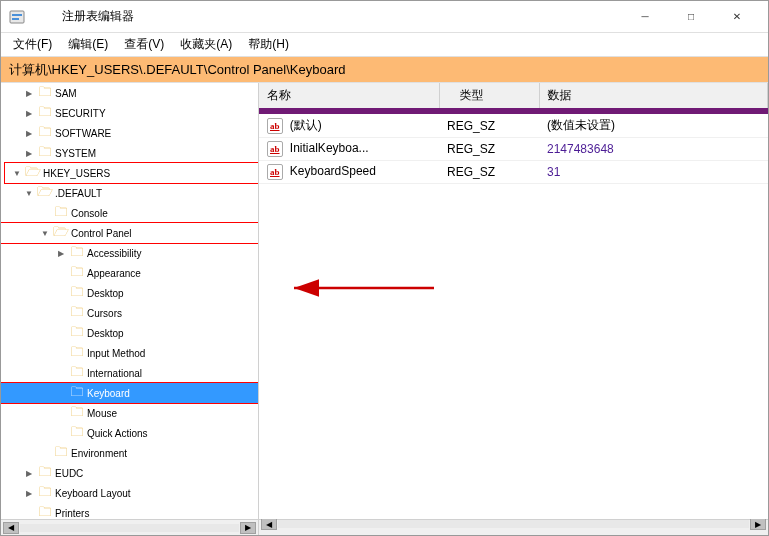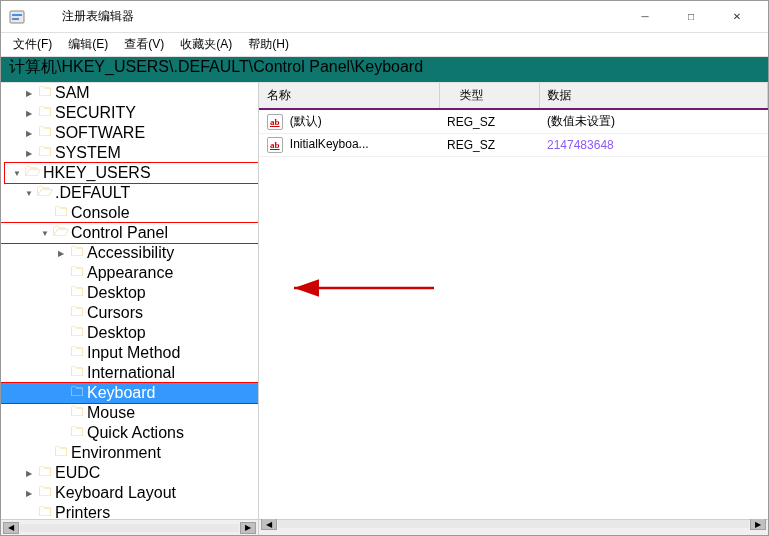--- a/index.html
+++ b/index.html
@@ -75,27 +75,27 @@
     .menu-item {
       padding: 2px 8px;
       cursor: pointer;
       font-size: 12px;
       color: #000;
     }
 
     
     .address-bar {
       padding: 4px 8px;
-      background: #0f766e;
+      background: #fdba74;
       border-bottom: 1px solid #e0e0e0;
-      font-size: 16px;
+      font-size: 13px;
       color: #000;
       height: 26px;
       display: flex;
-      align-items: flex-end;
+      align-items: flex-start;
     }
 
     
     .main-content {
       display: flex;
       flex: 1;
       overflow: hidden;
     }
 
     
@@ -132,21 +132,21 @@
     .folder-icon {
       width: 16px;
       min-width: 16px;
       display: flex;
       align-items: center;
       justify-content: center;
       color: #e8b84b;
       font-size: 13px;
     }
     .node-label {
-      font-size: 16px;
+      font-size: 10px;
       padding-left: 2px;
     }
 
     
     .indent-0 { padding-left: 4px; }
     .indent-1 { padding-left: 20px; }
     .indent-2 { padding-left: 36px; }
     .indent-3 { padding-left: 52px; }
 
     
@@ -167,33 +167,33 @@
       width: 100%;
       border-collapse: collapse;
     }
     .reg-table thead tr {
       background: #f0f0f0;
     }
     .reg-table th {
       text-align: left;
       padding: 4px 8px;
       border-right: 1px solid #d0d0d0;
-      border-bottom: 2px solid #701a75;
+      border-bottom: 6px solid #701a75;
       font-weight: normal;
       font-size: 12px;
       cursor: pointer;
     }
     .reg-table td {
       padding: 3px 8px;
       border-bottom: 1px solid #f0f0f0;
       font-size: 12px;
       vertical-align: middle;
     }
 
-    .value-blue { color: #8b5cf6; }
+    .value-blue { color: #4c1d95; }
 
     
     .ab-icon {
       display: inline-block;
       background: #fff;
       border: 1px solid #aaa;
       border-radius: 2px;
       font-size: 9px;
       font-weight: bold;
       color: #cc0000;
@@ -444,20 +444,28 @@
           <tr>
             <td>
               <span class="ab-icon">ab</span>
               <span>InitialKeyboa...</span>
             </td>
             <td>REG_SZ</td>
             <td class="value-blue">2147483648</td>
           </tr>
 
 
+          <tr>
+            <td>
+              <span class="ab-icon">ab</span>
+              <span>KeyboardSpeed</span>
+            </td>
+            <td>REG_SZ</td>
+            <td class="value-blue">31</td>
+          </tr>
         </tbody>
       </table>
     </div>
   </div>
 
   <div class="bottom-bar">
     <div class="bottom-left-scroll">
       <div style="height:8px; width:100%; display:flex; align-items:center; padding:0 2px;">
         <div style="width:16px; height:12px; background:#c0c0c0; border:1px solid #a0a0a0; display:flex; align-items:center; justify-content:center; font-size:8px; cursor:pointer;">◀</div>
         <div style="flex:1; height:8px; background:#e8e8e8; margin:0 1px;"></div>

